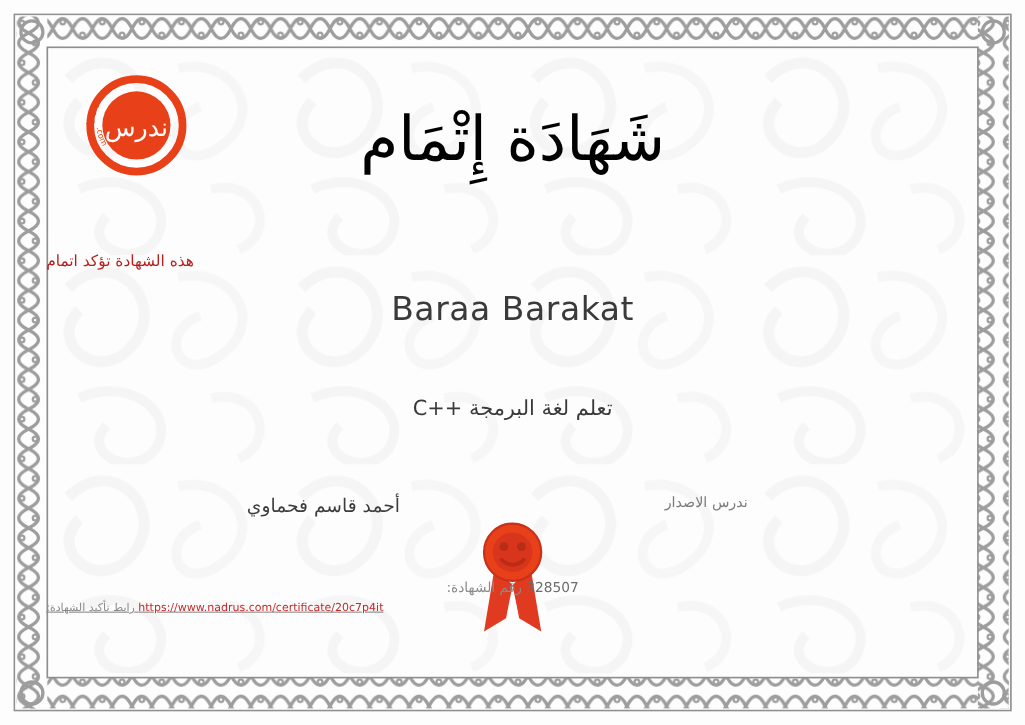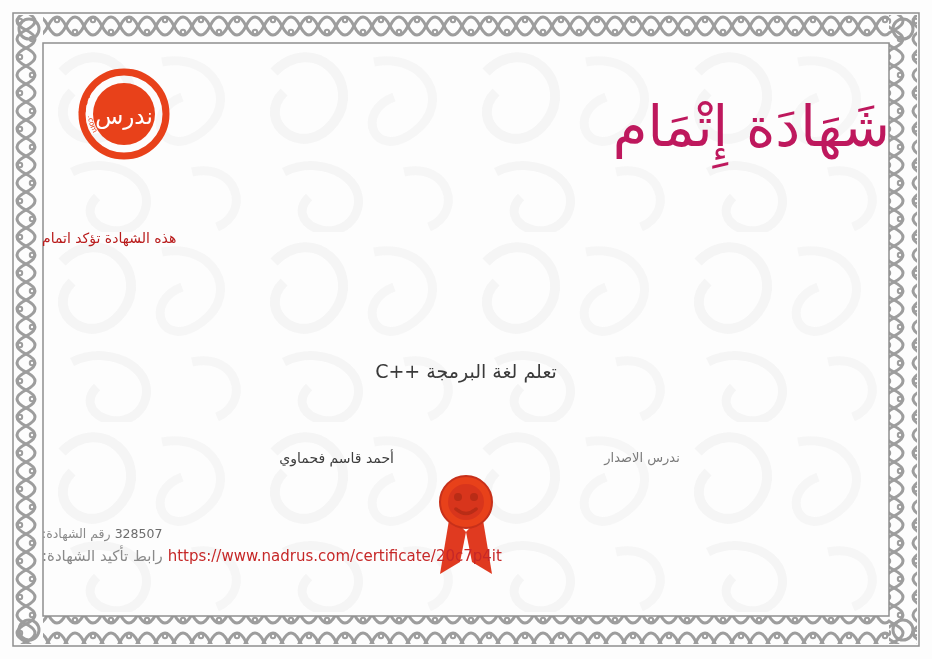--- a/index.html
+++ b/index.html
@@ -54,22 +54,23 @@
     left: 24px;
     width: 116px;
     height: 116px;
   }
 
   .title {
     position: absolute;
     top: 52px;
     right: 0;
     left: 0;
+    text-align: center;
     font-size: 56px;
-    color: #be185d;
+    color: #000000;
     letter-spacing: 2px;
     font-family: "DejaVu Sans", "Liberation Sans", sans-serif;
     font-weight: normal;
     direction: rtl;
   }
 
   .confirm-line {
     position: absolute;
     top: 188px;
     left: 0;
@@ -118,23 +119,22 @@
     position: absolute;
     text-align: center;
     direction: rtl;
   }
   .block .label {
     font-size: 13px;
     color: #7b7b7b;
     margin-bottom: 12px;
   }
   .block .value {
-    font-size: 14px;
+    font-size: 17px;
     color: #3d3d3d;
-    text-align: right;
   }
 
   .trainer-block {
     top: 408px;
     left: 152px;
     width: 200px;
   }
   .date-block {
     top: 408px;
     right: 148px;
@@ -147,30 +147,31 @@
     right: 0;
     width: 100%;
     text-align: left;
     direction: rtl;
     padding-right: 0;
   }
   .meta .meta-row {
     font-size: 12.5px;
     color: #8a8a8a;
     margin-bottom: 6px;
-    text-align: left;
+    text-align: center;
     padding-right: 0;
   }
   .meta .meta-row .num {
     color: #6d6d6d;
   }
   .meta .link-row {
-    font-size: 15px;
+    font-size: 10px;
     text-align: left;
     color: #8a8a8a;
+    text-decoration: underline;
   }
   .meta .link-row a,
   .meta .link-row .link {
     color: #c62828;
     text-decoration: none;
     direction: ltr;
     unicode-bidi: embed;
   }
 
   
@@ -248,20 +249,21 @@
         <text font-size="7.5" fill="#e8411a" font-family="DejaVu Sans, sans-serif">
           <textPath href="#arcBot" startOffset="18%">www.nadrus.com</textPath>
         </text>
       </svg>
     </div>
 
     <div class="title">شَهَادَة إِتْمَام</div>
 
     <div class="confirm-line">هذه الشهادة تؤكد اتمام</div>
 
+    <div class="recipient">Baraa Barakat</div>
 
 
     <div class="course-name">تعلم لغة البرمجة ++C</div>
 
     <div class="block trainer-block">
       <div class="value">أحمد قاسم فحماوي</div>
     </div>
 
     <div class="block date-block">
       <div class="label">ندرس الاصدار</div>

